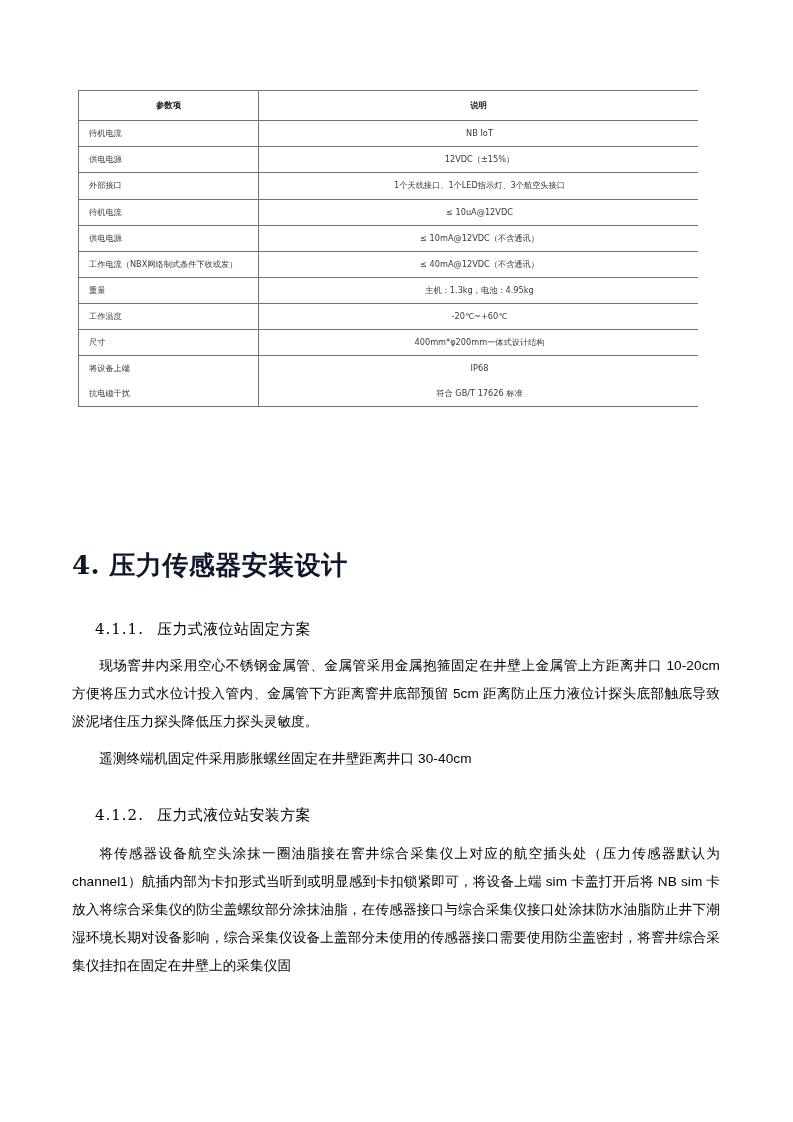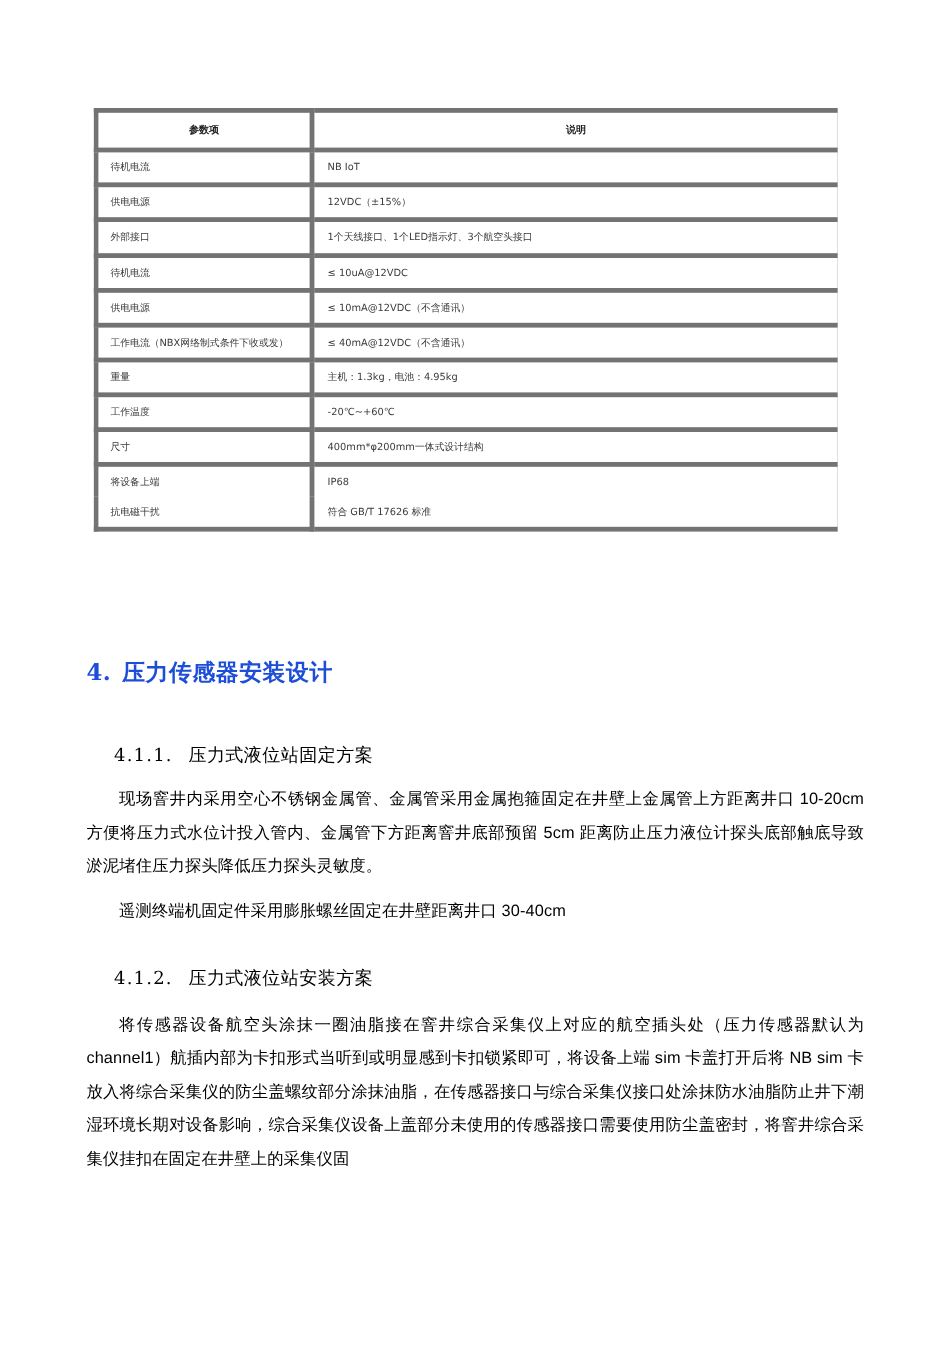--- a/index.html
+++ b/index.html
@@ -38,64 +38,64 @@
     border-collapse: collapse;
     table-layout: fixed;
     font-family: "DejaVu Sans", "Liberation Sans", sans-serif;
     background: #ffffff;
   }
   table.spec-table col.c-param { width: 180px; }
   table.spec-table col.c-desc  { width: 440px; }
 
   table.spec-table th,
   table.spec-table td {
-    border: 4px solid #737373;
+    border: 1px solid #737373;
     padding: 7px 9px;
     font-size: 8.2px;
     line-height: 1.35;
     color: #3a3a3a;
     vertical-align: middle;
     word-break: break-all;
   }
   table.spec-table th {
     text-align: center;
     font-weight: bold;
     color: #222222;
     font-size: 8.4px;
     padding-top: 9px;
     padding-bottom: 9px;
   }
   table.spec-table td.param-cell {
     text-align: left;
     padding-left: 10px;
   }
   table.spec-table td.desc-cell {
-    text-align: left;
+    text-align: center;
     padding-left: 11px;
   }
   table.spec-table tr.tall td {
     padding-top: 11px;
     padding-bottom: 11px;
   }
   table.spec-table tr.noline td {
     border-bottom: none;
   }
   table.spec-table tr.noline-top td {
     border-top: none;
   }
 
   
   .h1 {
     position: absolute;
     left: 72px;
     top: 548px;
-    font-size: 19px;
+    font-size: 26px;
     font-weight: bold;
     letter-spacing: 0.5px;
-    color: #1d4ed8;
+    color: #0f172a;
     font-family: "DejaVu Serif", "Liberation Serif", serif;
   }
   .h1 .num { margin-right: 9px; }
 
   .h3 {
     position: absolute;
     left: 95px;
     font-size: 15px;
     color: #000;
     font-family: "DejaVu Serif", "Liberation Serif", serif;

